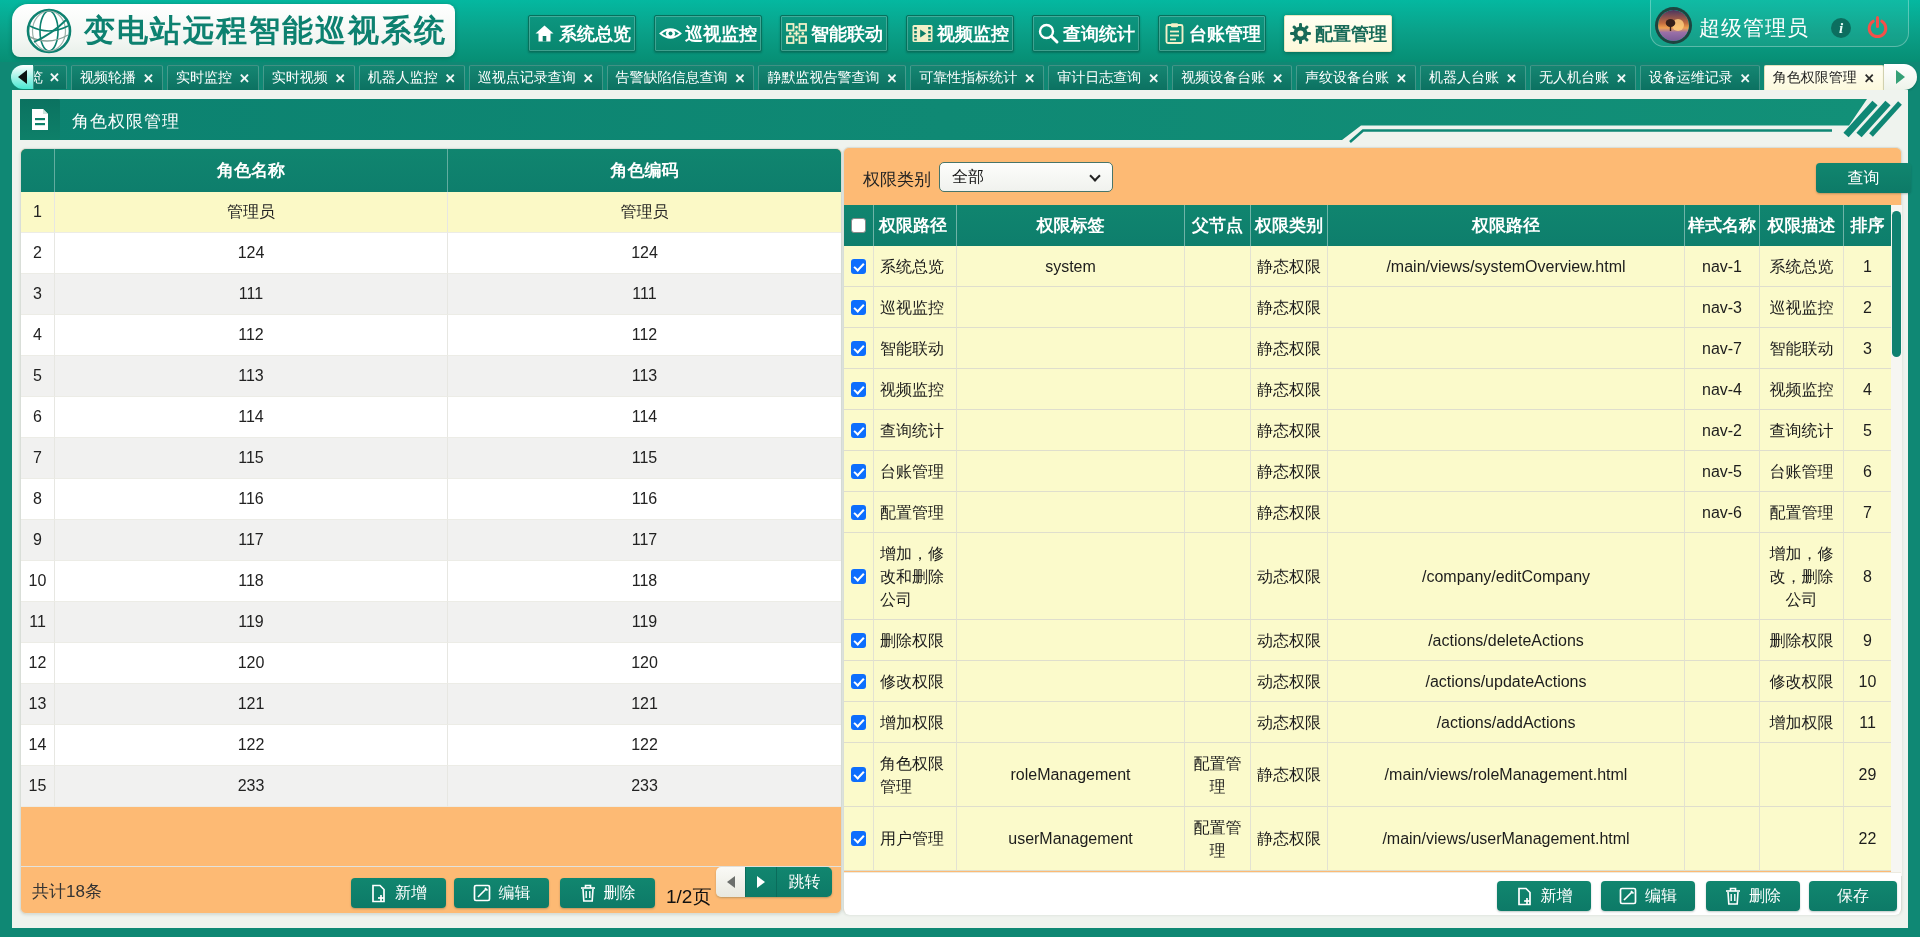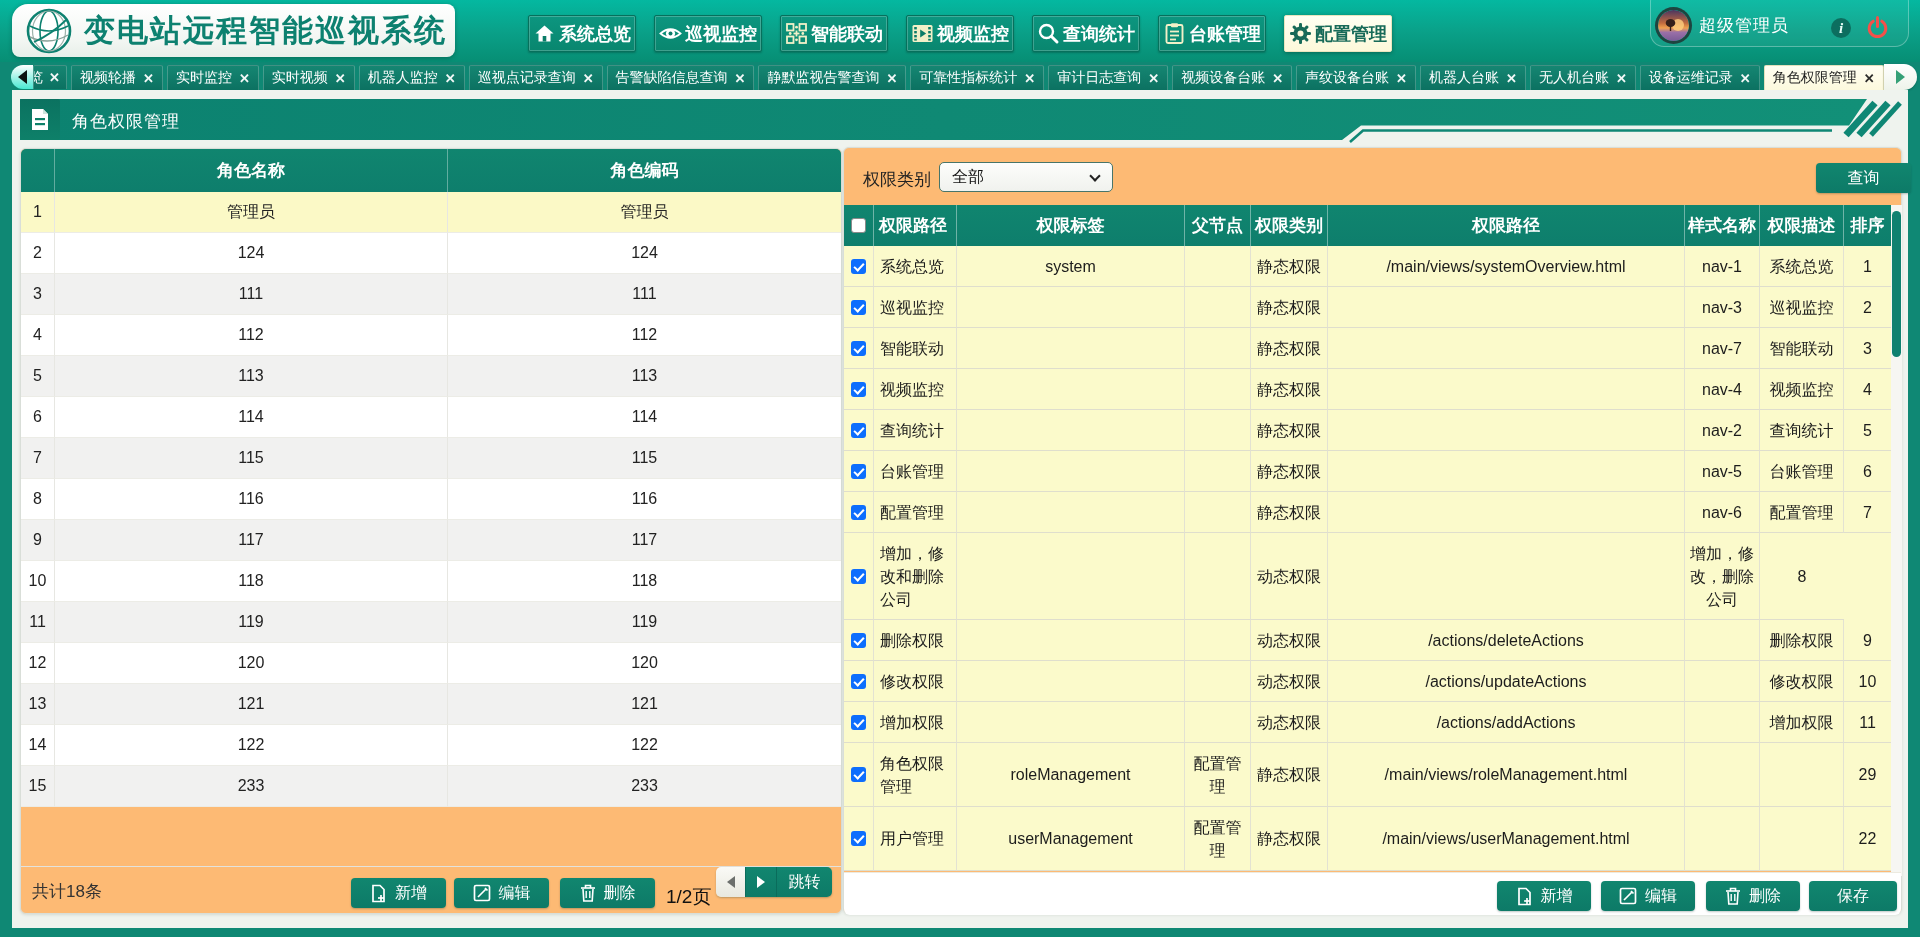--- a/index.html
+++ b/index.html
@@ -45,21 +45,21 @@
   }
   .user-panel {
     position:absolute; left:1650px; top:-12px; width:259px; height:59px;
     border:1px solid rgba(255,255,255,.3); border-radius:14px;
     background:rgba(255,255,255,.05);
   }
   .avatar {
     position:absolute; left:7px; top:21px; width:31px; height:31px; border-radius:50%;
     overflow:hidden; box-shadow:0 0 0 3px #1d4540;
   }
-  .user-name { position:absolute; left:48px; top:25px; font-size:17px; color:#fff; letter-spacing:1px; }
+  .user-name { position:absolute; left:48px; top:25px; font-size:21px; color:#fff; letter-spacing:1px; }
   .icon-info {
     position:absolute; left:180px; top:29px; width:20px; height:20px; border-radius:50%;
     background:#0c6e5f; color:#eafef8; text-align:center;
     font-family:"Liberation Serif", serif; font-weight:bold; font-style:italic;
     font-size:15px; line-height:20px; cursor:pointer;
   }
   .icon-power { position:absolute; left:215px; top:27px; width:23px; height:23px; cursor:pointer; }
   
   .tabbar { position:absolute; left:0; top:64px; width:1920px; height:26px; }
   .tab-scroll-left {
@@ -745,20 +745,21 @@
           </div>
 
           <div class="rrow">
             <div>
               <span class="cb checked"></span>
             </div>
             <div class="al">增加，修改和删除公司</div>
             <div></div>
             <div></div>
             <div>动态权限</div>
+            <div>/company/editCompany</div>
             <div></div>
             <div>增加，修改，删除公司</div>
             <div>8</div>
           </div>
 
           <div class="rrow">
             <div>
               <span class="cb checked"></span>
             </div>
             <div class="al">删除权限</div>

